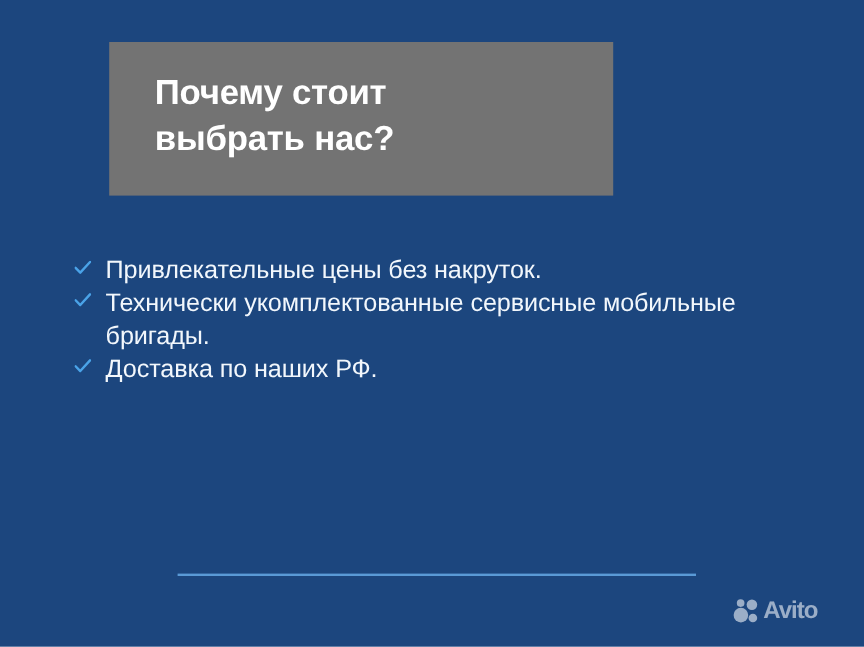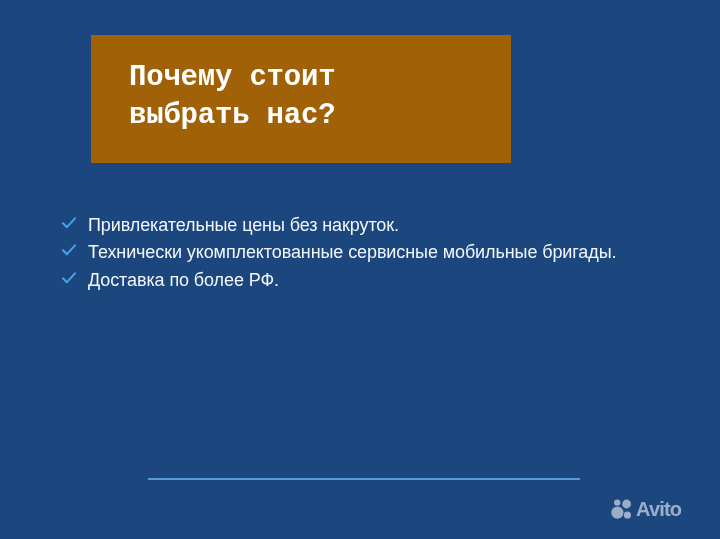--- a/index.html
+++ b/index.html
@@ -59,21 +59,21 @@
     min-width: 26px;
     padding-top: 5px;
   }
   .check-icon {
     display: block;
     width: 14px;
     height: 12px;
   }
   .bullet-text {
     color: #f2f7fc;
-    font-size: 18px;
+    font-size: 21px;
     line-height: 27.3px;
     letter-spacing: -0.1px;
   }
   .bullet-text b {
     font-weight: bold;
   }
 
   
   #divider {
     position: absolute;
@@ -105,21 +105,21 @@
     font-weight: bold;
     letter-spacing: -0.8px;
     line-height: 24px;
   }
 </style>
 </head>
 <body>
 
 <div id="slide" style="background: rgb(28, 70, 126);">
 
-  <div id="title-box" style="background: #a16207; font-family: Liberation Mono, monospace;">
+  <div id="title-box" style="background: #737373;">
     <div id="title-text" style="color: rgb(255, 255, 255);">Почему стоит
 выбрать нас?</div>
   </div>
 
   <div id="bullet-list">
       <div class="bullet-row">
         <div class="check-cell">
           <svg class="check-icon" viewBox="0 0 14 12">
             <path d="M1 6.2 L4.9 10.2 L13 1.3" fill="none" stroke="#4aa3e8" stroke-width="2" stroke-linecap="round" stroke-linejoin="round"></path>
           </svg>
@@ -133,21 +133,21 @@
           </svg>
         </div>
         <div class="bullet-text" style="color: rgb(242, 247, 252);"><span>Технически укомплектованные сервисные мобильные бригады.</span></div>
       </div>
       <div class="bullet-row">
         <div class="check-cell">
           <svg class="check-icon" viewBox="0 0 14 12">
             <path d="M1 6.2 L4.9 10.2 L13 1.3" fill="none" stroke="#4aa3e8" stroke-width="2" stroke-linecap="round" stroke-linejoin="round"></path>
           </svg>
         </div>
-        <div class="bullet-text" style="color: rgb(242, 247, 252);"><span>Доставка по более РФ.</span></div>
+        <div class="bullet-text" style="color: rgb(242, 247, 252);"><span>Доставка по наших РФ.</span></div>
       </div>
     </div>
 
   <div id="divider" style="background: rgb(90, 154, 214);"></div>
 
   <div id="avito-watermark">
     <svg id="avito-mark" viewBox="0 0 22 21">
       <circle cx="6.4" cy="13.6" r="6.1" fill="#e9eef5"></circle>
       <circle cx="6.2" cy="3.6" r="3.2" fill="#e9eef5"></circle>
       <circle cx="15.6" cy="5.0" r="4.4" fill="#e9eef5"></circle>

